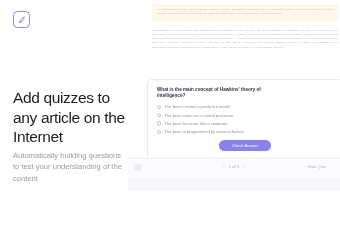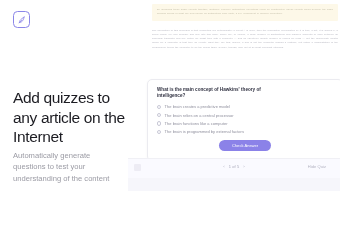--- a/index.html
+++ b/index.html
@@ -238,21 +238,21 @@
       <span>
         <svg width="10" height="10" viewBox="0 0 24 24" fill="none" stroke="#8b86e8" stroke-width="2" stroke-linecap="round" stroke-linejoin="round">
           <path d="M17 5C17 5 16 14 10 17C7 18.5 5.5 18 5.5 18C5.5 18 6 14 9 11C12 8 17 5 17 5Z"></path>
           <path d="M5 19L11 13"></path>
         </svg>
       </span>
     </div>
 
     <div class="headline">Add quizzes to any article on the Internet</div>
 
-    <div class="subtext">Automatically generate questions to test your understanding of the content</div>
+    <div class="subtext">Automatically building questions to test your understanding of the content</div>
   </div>
 
   <div class="divider"></div>
 
   <div class="right-panel">
 
     <div class="article">
 
       <div class="highlight-block">
         <div class="ftext">By arranging these adder circuits together, arbitrarily complex arithmetical operations could be constructed. These circuits would become the basic building blocks of what are now known as arithmetical logic units, a key component in modern computers.</div>

